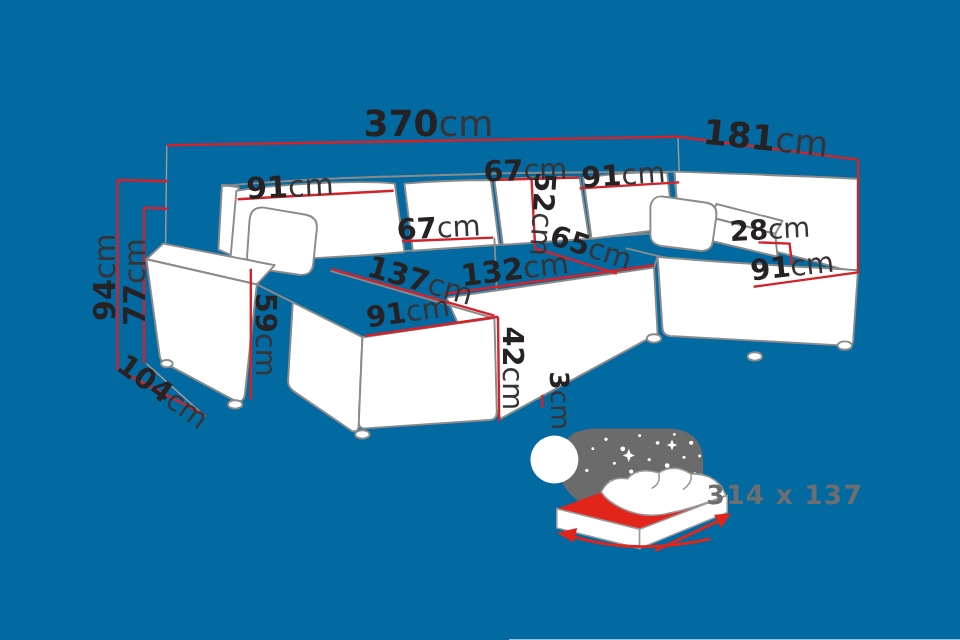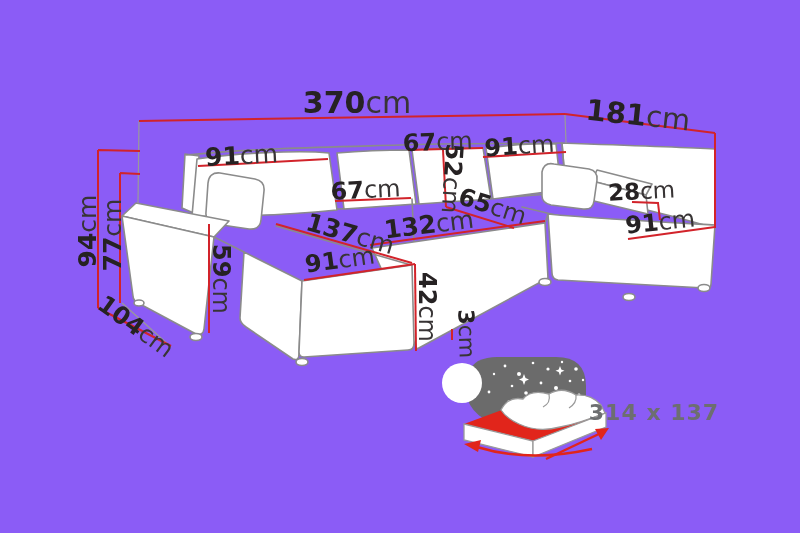--- a/index.html
+++ b/index.html
@@ -1,16 +1,16 @@
 <!DOCTYPE html>
 <html><head>
 <meta charset="utf-8">
 <style>
   html,body{margin:0;padding:0;background:#ffffff;}
-  .stage{position:relative;width:800px;height:533px;background:#8b5cf6;overflow:hidden;}
+  .stage{position:relative;width:800px;height:533px;background:#0369a1;overflow:hidden;}
   svg{display:block;}
   .dim{font-family:"DejaVu Sans",sans-serif;fill:#262223;}
   .dim .n{font-weight:700;}
   .dim .u{font-weight:400;fill:#383435;}
   .icon-label{font-family:"DejaVu Sans",sans-serif;font-weight:700;letter-spacing:1px;}
 </style>
 </head>
 <body>
 
 <div class="stage">

